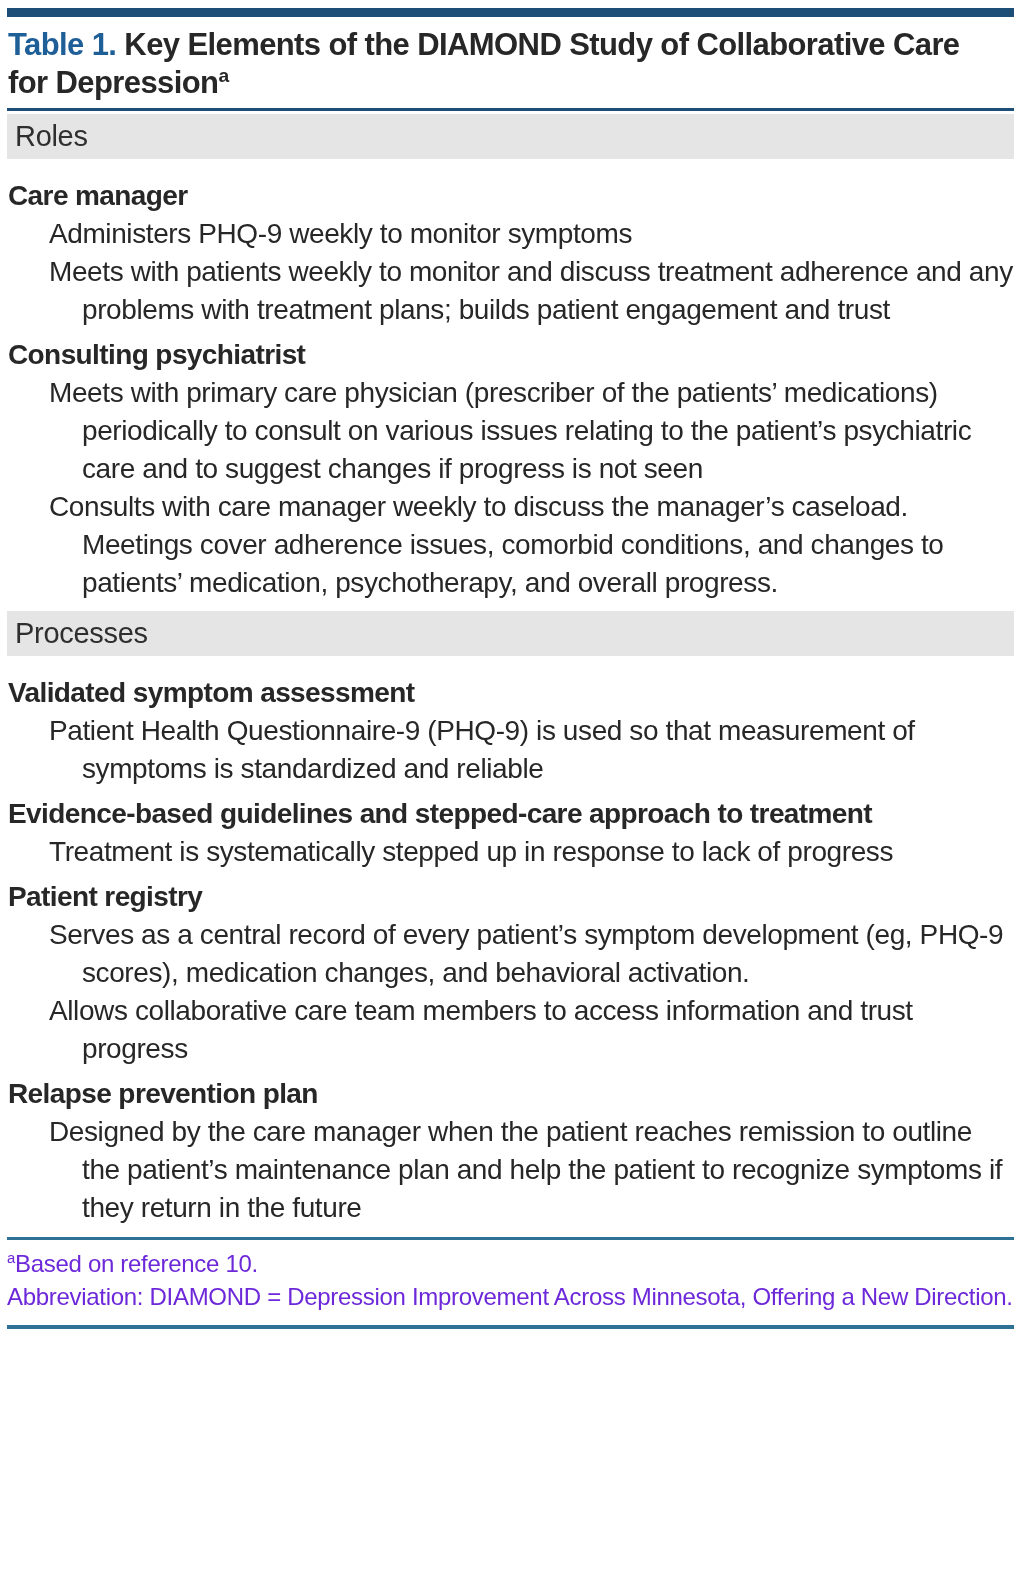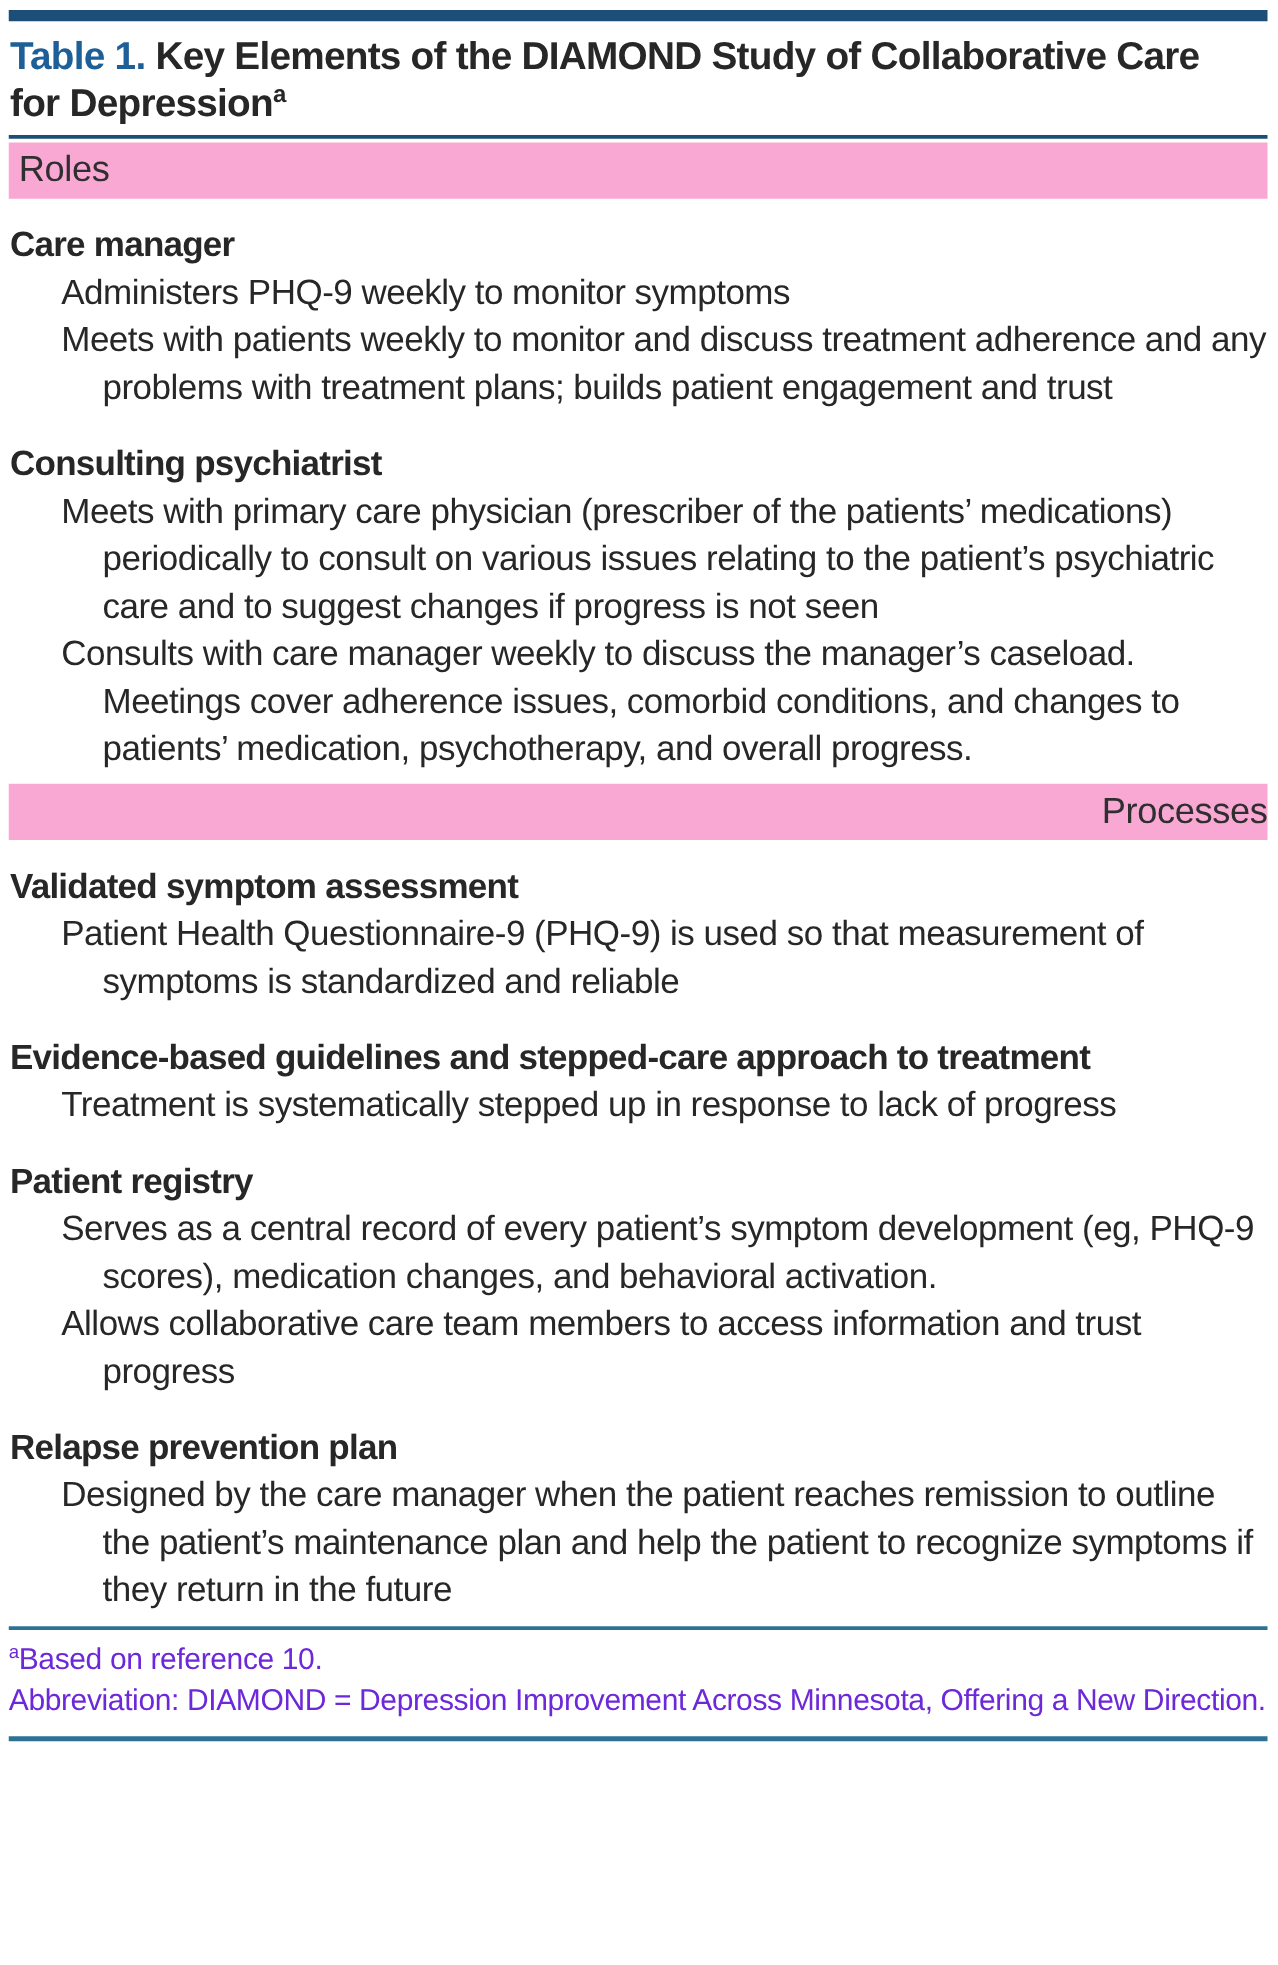--- a/index.html
+++ b/index.html
@@ -20,46 +20,46 @@
     font-weight: bold;
     line-height: 38px;
     letter-spacing: -0.6px;
     margin: 9px 16px 6px 1px;
     color: #272727;
   }
   .title-num { color: #1f5f98; }
   .sup { font-size: 62%; vertical-align: super; line-height: 0; }
   .rule-navy { height: 3px; background: #1d4e77; margin: 2px 0 3px 0; }
   .banner {
-    background: #f9a8d4;
+    background: #e5e5e5;
     color: #2f2f2f;
     font-size: 29px;
     line-height: 45px;
     height: 45px;
     padding-left: 8px;
     margin: 0 0 7px 0;
     letter-spacing: -0.3px;
   }
   .banner + .term { margin-top: 18px; }
   .term {
     font-weight: bold;
     font-size: 28px;
     line-height: 38px;
     letter-spacing: -0.6px;
-    margin-top: 23px;
+    margin-top: 7px;
     padding-left: 1px;
   }
   .item {
     font-size: 28px;
     line-height: 38px;
     letter-spacing: -0.4px;
     padding-left: 75px;
     text-indent: -33px;
   }
-  .processes-gap { margin-top: 9px; text-align: right; }
+  .processes-gap { margin-top: 9px; }
   .rule-teal { height: 3px; background: #2e7195; margin: 10px 0 7px 0; }
   .footnote {
     font-size: 24px;
     line-height: 33px;
     letter-spacing: -0.3px;
     padding-left: 30px;
     text-indent: -30px;
     color: #6d28d9;
   }
   .bottom { height: 4px; margin-top: 12px; }

